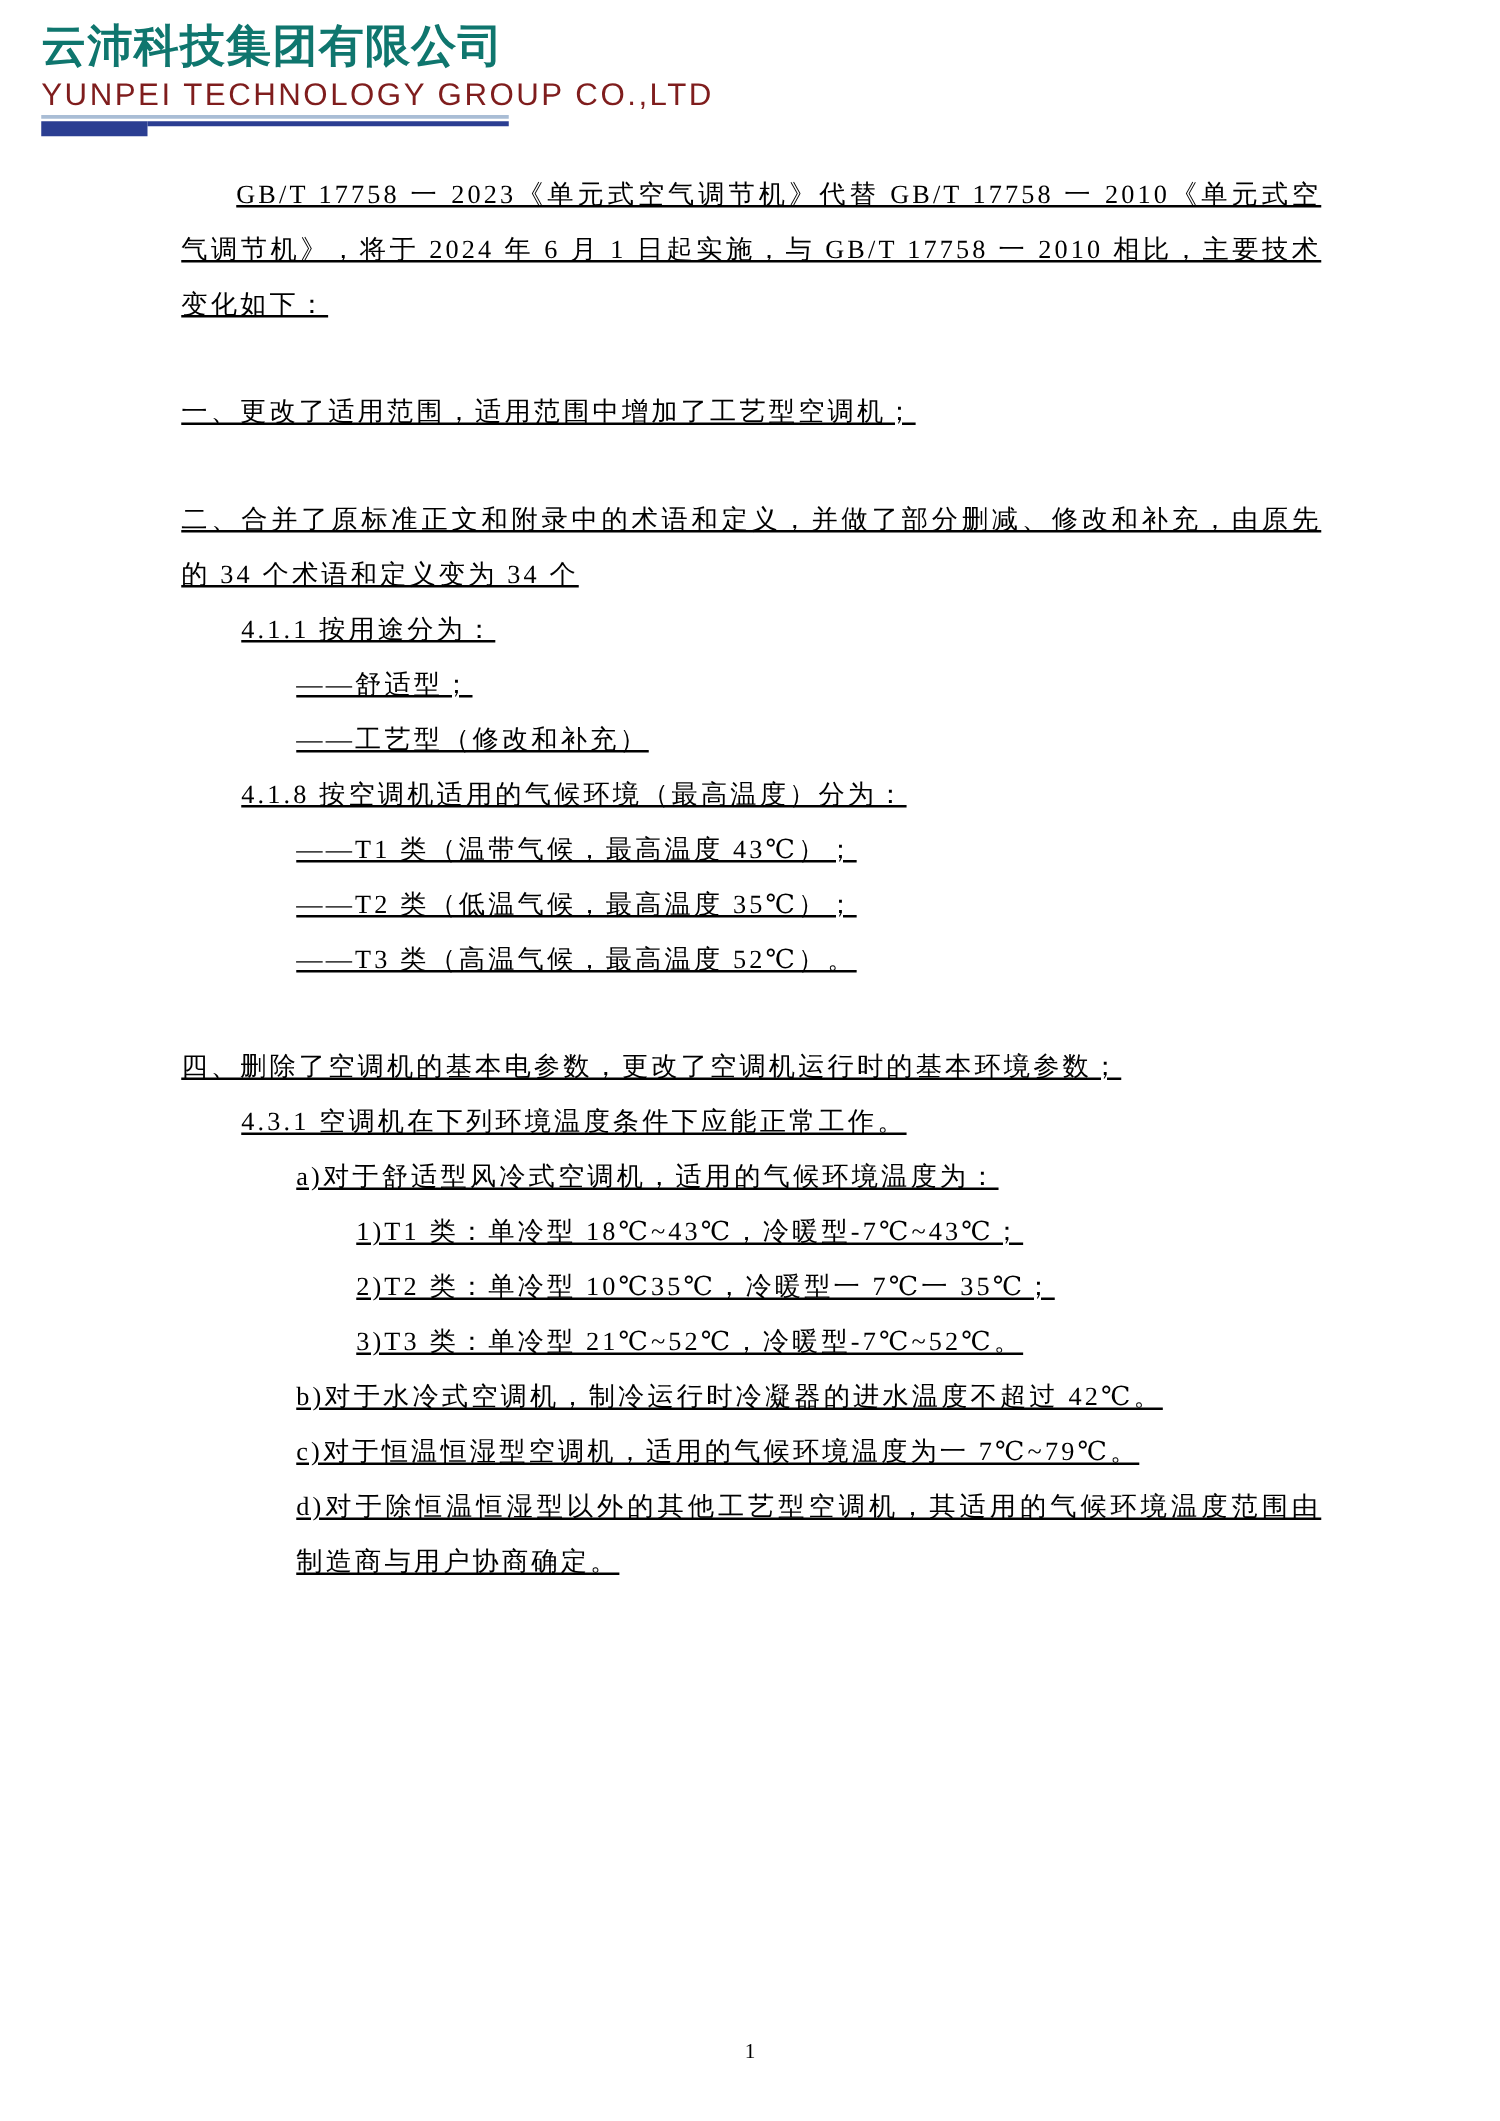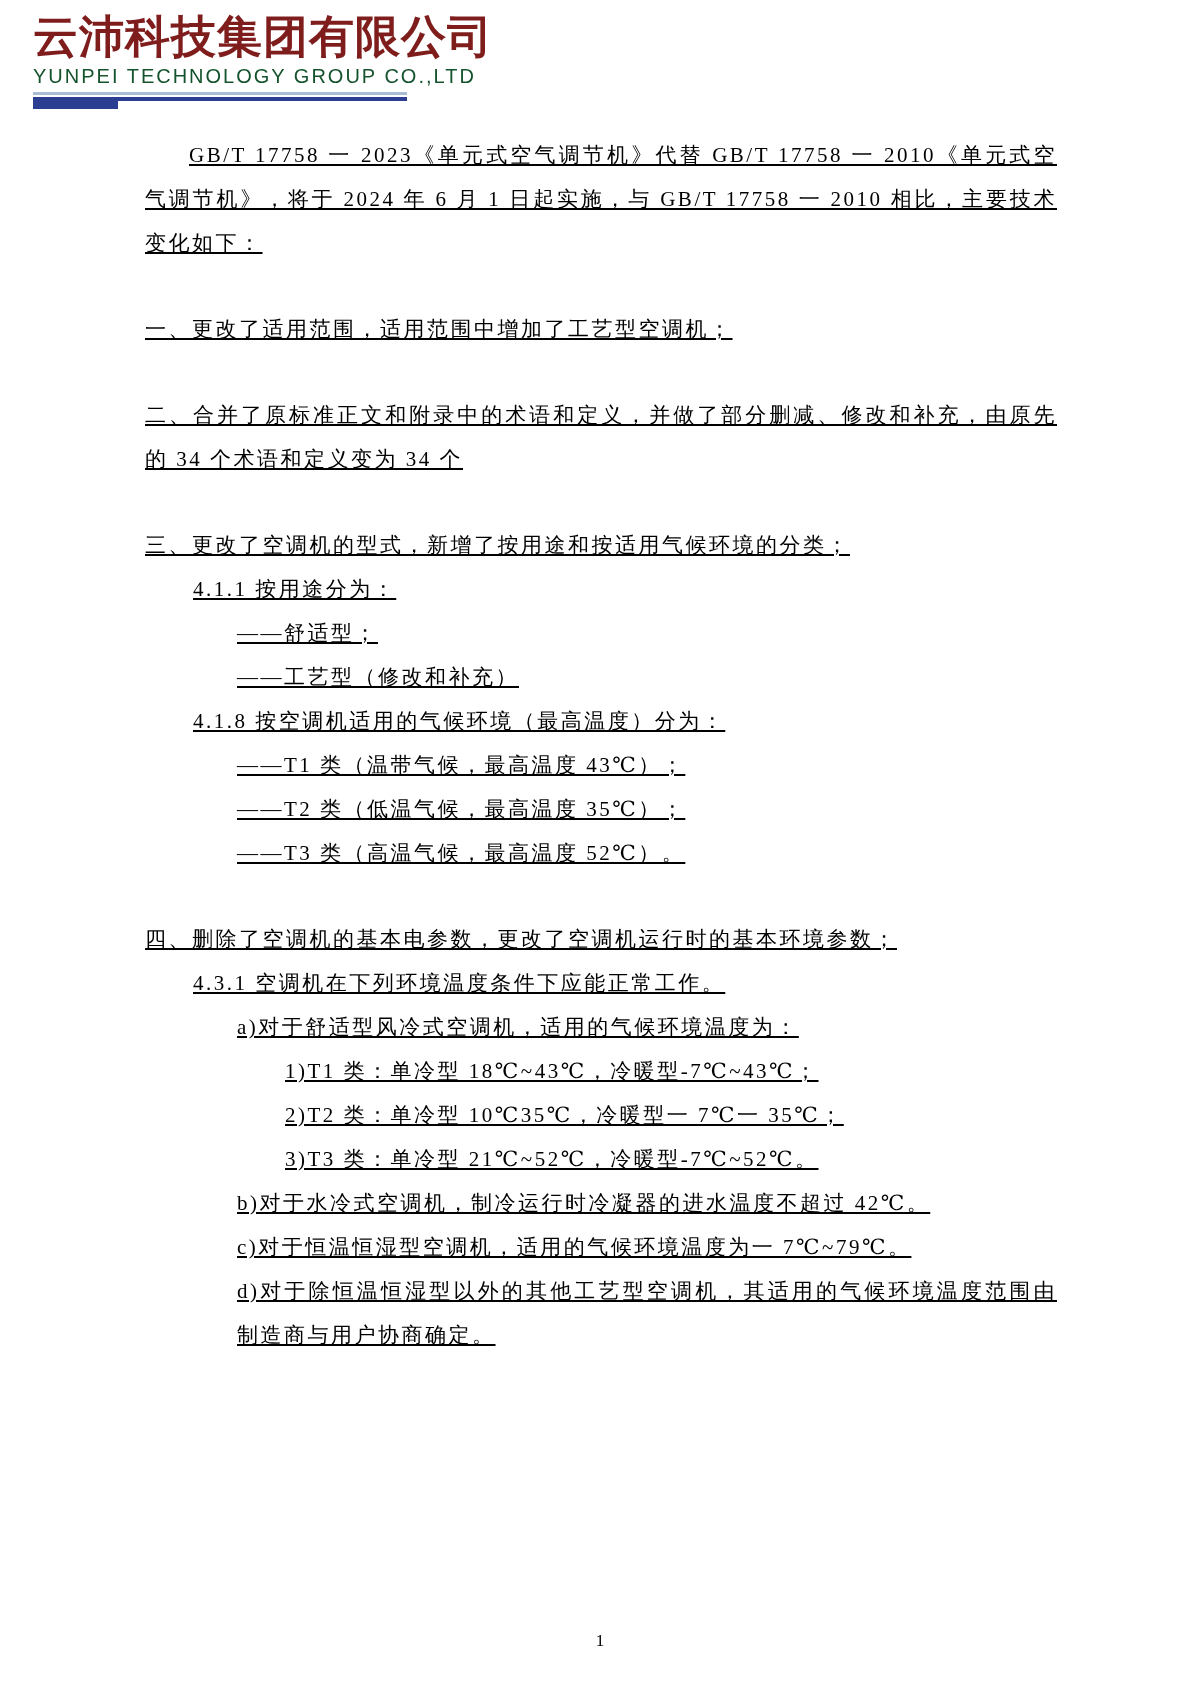--- a/index.html
+++ b/index.html
@@ -17,31 +17,31 @@
 
   
   .letterhead {
     position: absolute;
     left: 33px;
     top: 12px;
   }
   .company-cn {
     font-family: "Liberation Sans", "DejaVu Sans", sans-serif;
     font-weight: 900;
-    font-size: 45px;
+    font-size: 36px;
     line-height: 50px;
-    color: #7f1d1d;
+    color: #0f766e;
     letter-spacing: 1px;
     white-space: nowrap;
   }
   .company-en {
     font-family: "Liberation Sans", "DejaVu Sans", sans-serif;
-    font-size: 20px;
+    font-size: 25px;
     line-height: 22px;
-    color: #14532d;
+    color: #7f1d1d;
     letter-spacing: 2px;
     margin-top: 3px;
     white-space: nowrap;
   }
   .rules { width: 374px; margin-top: 5px; }
   .rule-light { height: 3px; margin-bottom: 2px; }
   .rule-navy-row { display: flex; align-items: flex-start; }
   .rule-navy-block { width: 85px; height: 12px; }
   .rule-navy-line { flex: 1; height: 4px; }
 
@@ -90,21 +90,20 @@
         <div class="rule-navy-block" style="background: rgb(43, 62, 146);"></div>
         <div class="rule-navy-line" style="background: rgb(43, 62, 146);"></div>
       </div>
     </div>
   </div>
 
   <main class="content">
       <div class="para indent-0 justify first-indent">GB/T 17758 一 2023《单元式空气调节机》代替 GB/T 17758 一 2010《单元式空气调节机》，将于 2024 年 6 月 1 日起实施，与 GB/T 17758 一 2010 相比，主要技术变化如下：</div>
       <div class="para indent-0 space-before">一、更改了适用范围，适用范围中增加了工艺型空调机；</div>
       <div class="para indent-0 space-before justify">二、合并了原标准正文和附录中的术语和定义，并做了部分删减、修改和补充，由原先的 34 个术语和定义变为 34 个</div>
-      <div class="para indent-0 space-before">三、更改了空调机的型式，新增了按用途和按适用气候环境的分类；</div>
       <div class="para indent-1">4.1.1 按用途分为：</div>
       <div class="para indent-2">——舒适型；</div>
       <div class="para indent-2">——工艺型（修改和补充）</div>
       <div class="para indent-1">4.1.8 按空调机适用的气候环境（最高温度）分为：</div>
       <div class="para indent-2">——T1 类（温带气候，最高温度 43℃）；</div>
       <div class="para indent-2">——T2 类（低温气候，最高温度 35℃）；</div>
       <div class="para indent-2">——T3 类（高温气候，最高温度 52℃）。</div>
       <div class="para indent-0 space-before">四、删除了空调机的基本电参数，更改了空调机运行时的基本环境参数；</div>
       <div class="para indent-1">4.3.1 空调机在下列环境温度条件下应能正常工作。</div>
       <div class="para indent-2">a)对于舒适型风冷式空调机，适用的气候环境温度为：</div>

